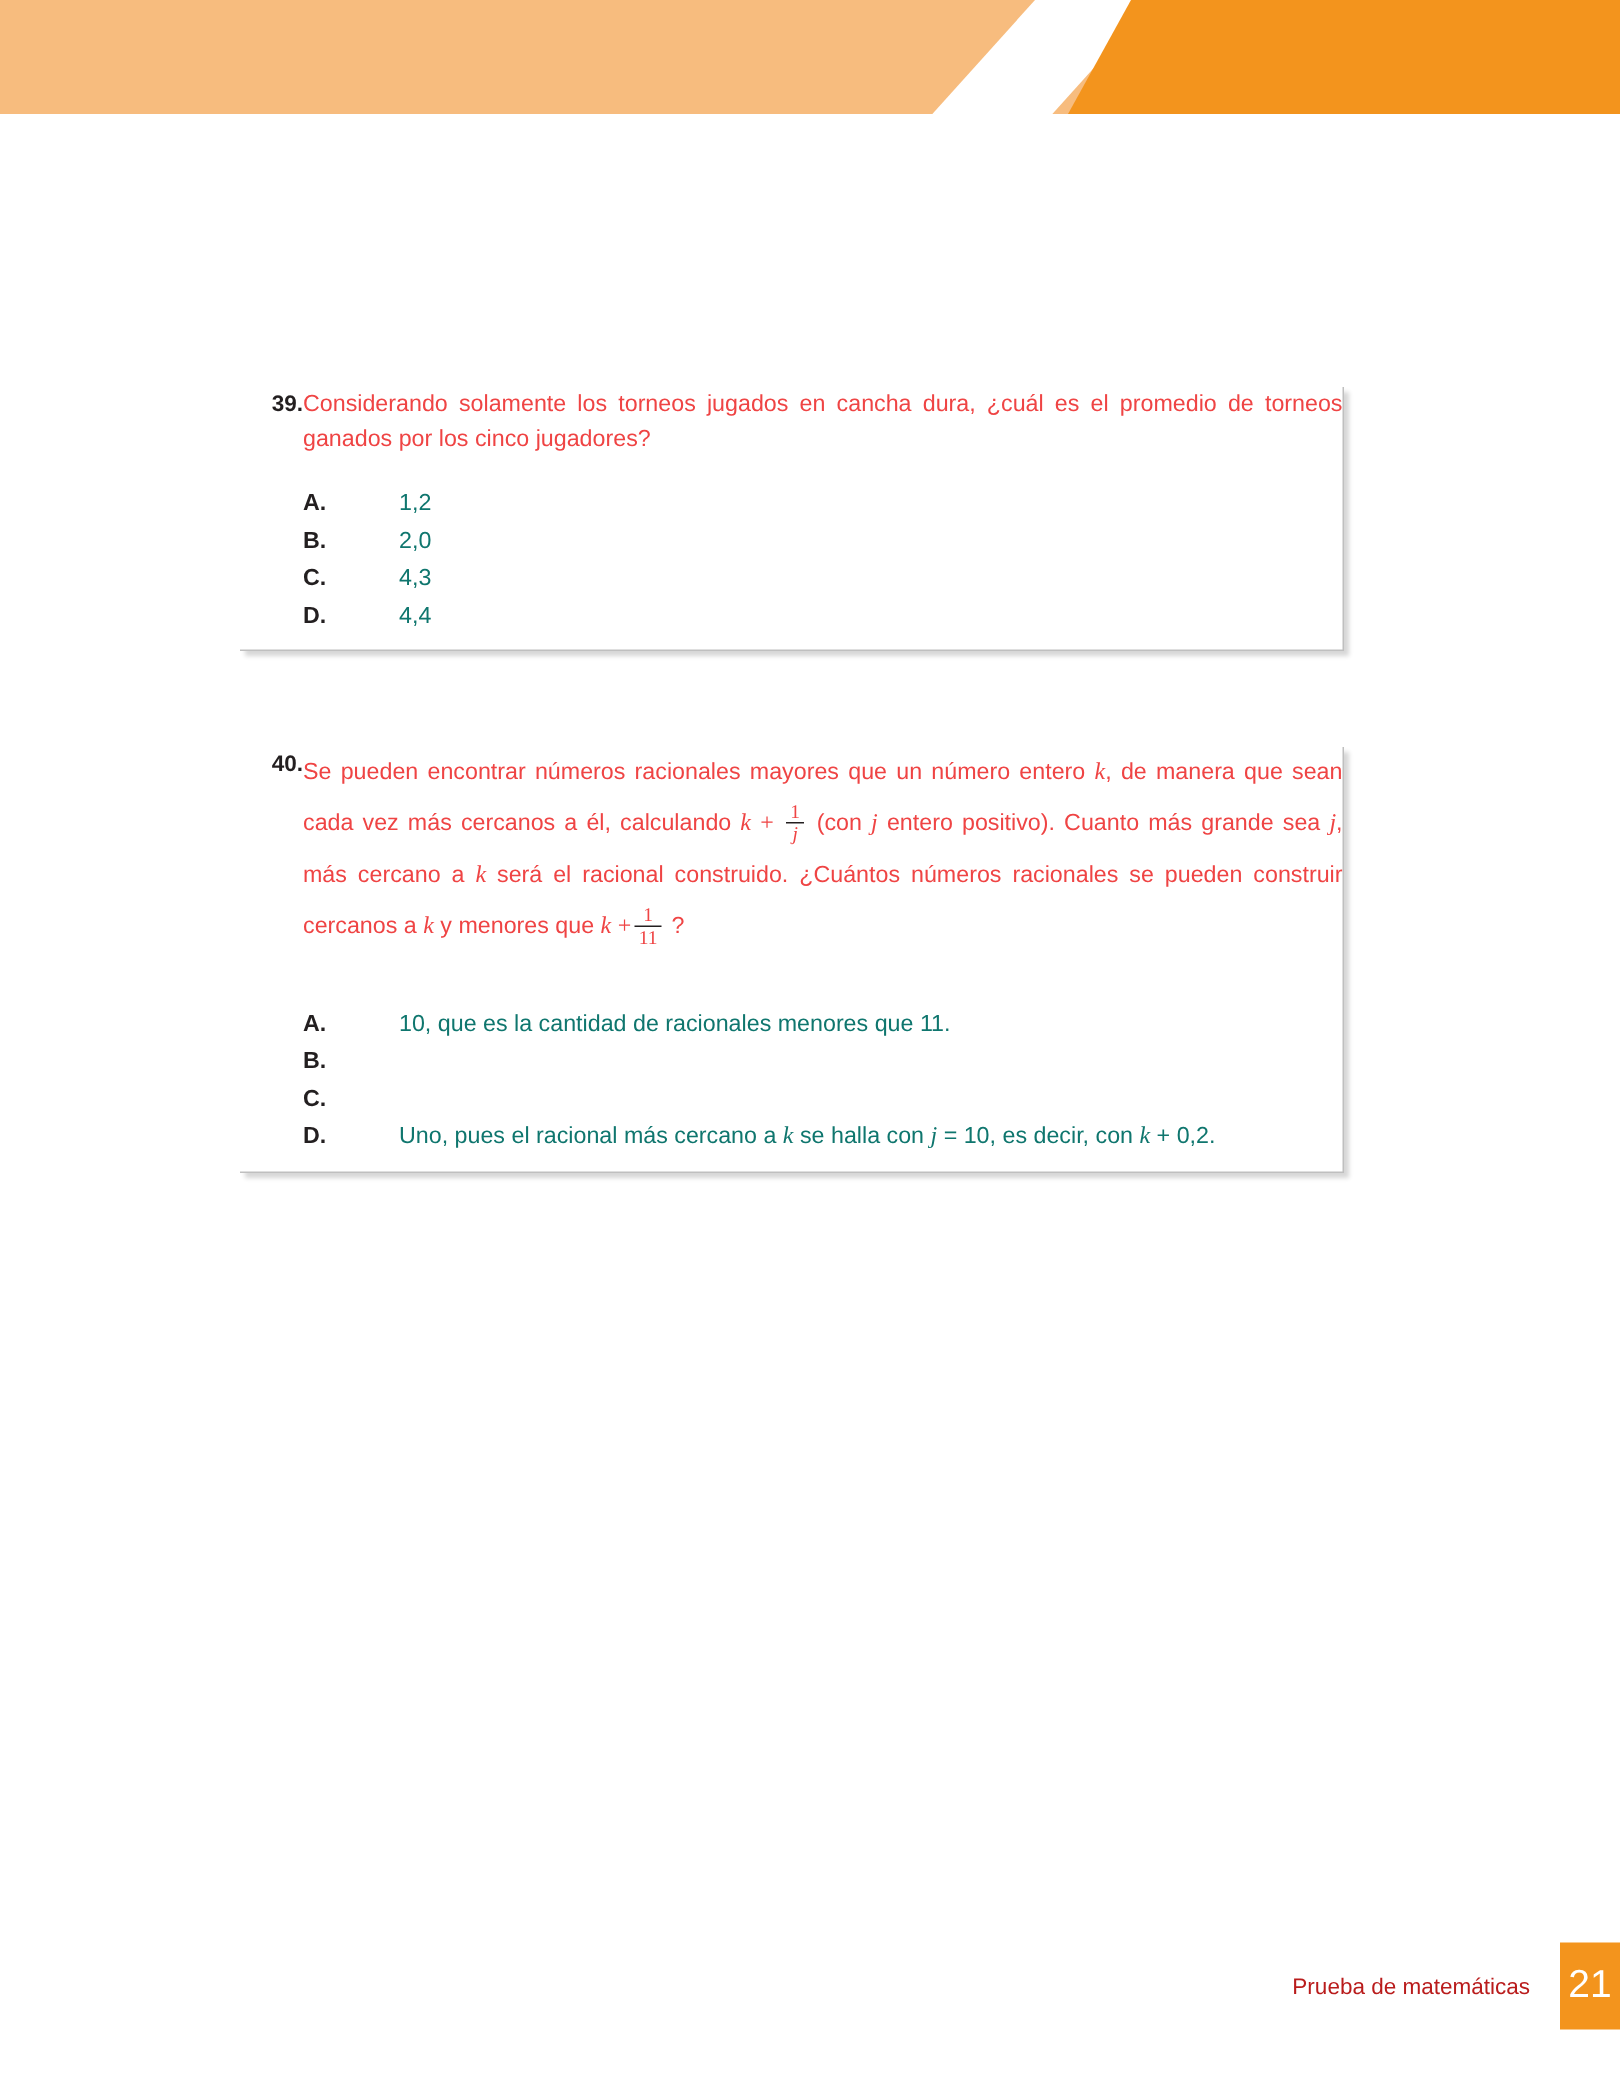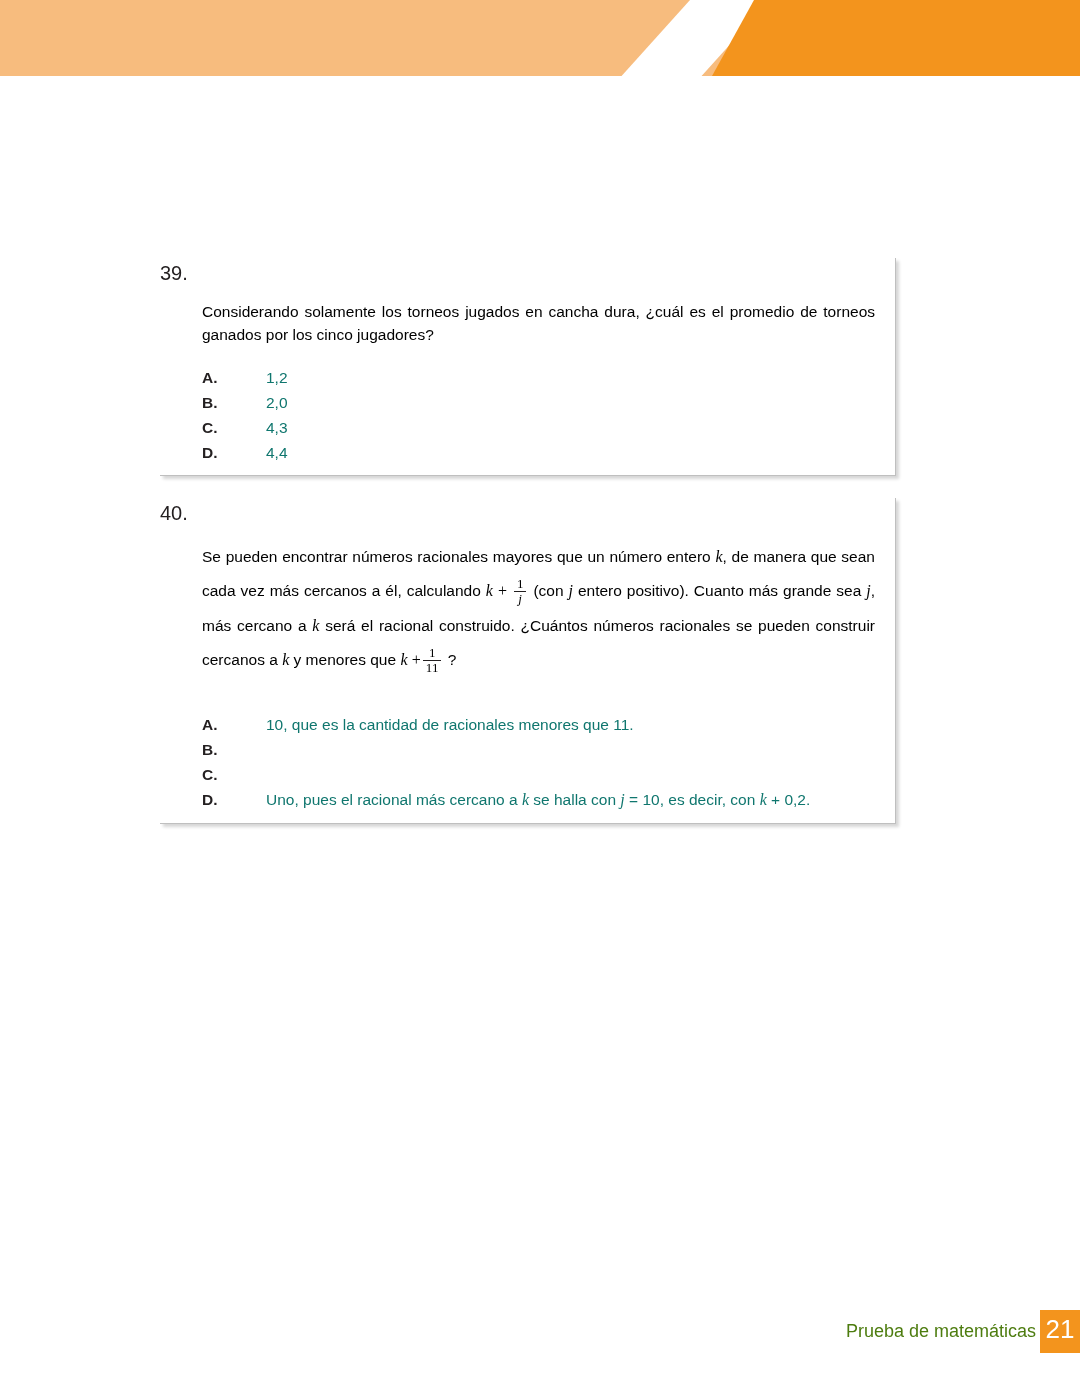--- a/index.html
+++ b/index.html
@@ -72,34 +72,34 @@
     padding: 0 0 10px 0;
   }
 
   .q-head {
     display: flex;
     align-items: flex-start;
   }
   .q-number {
     width: 42px;
     flex: 0 0 42px;
-    font-weight: normal;
-    font-size: 20px;
+    font-weight: bold;
+    font-size: 15px;
     line-height: 1.45;
     color: #231f20;
     padding-top: 1px;
+    text-align: right;
   }
   .q-stem {
     flex: 1 1 auto;
     font-size: 15.5px;
     line-height: 1.5;
     text-align: justify;
-    color: #000000;
-    padding-right: 20px;
-    margin-top: 42px;
+    color: #ef4444;
+    padding-right: 0;
   }
   .q-stem.loose {
     line-height: 2.15;
   }
 
   
   .options {
     margin-top: 18px;
     padding-left: 42px;
   }
@@ -157,29 +157,29 @@
 
   
   .footer {
     position: absolute;
     right: 0;
     bottom: 44px;
     display: flex;
     align-items: stretch;
   }
   .footer-label {
-    font-size: 18px;
-    color: #4d7c0f;
-    padding-right: 4px;
+    font-size: 15px;
+    color: #b91c1c;
+    padding-right: 20px;
     align-self: center;
     white-space: nowrap;
   }
   .page-tab {
     width: 40px;
-    height: 43px;
+    height: 58px;
     background: #f3941d;
     color: #ffffff;
     font-size: 26px;
     display: flex;
     align-items: center;
     justify-content: center;
     padding-bottom: 4px;
     box-sizing: border-box;
   }
 </style>

